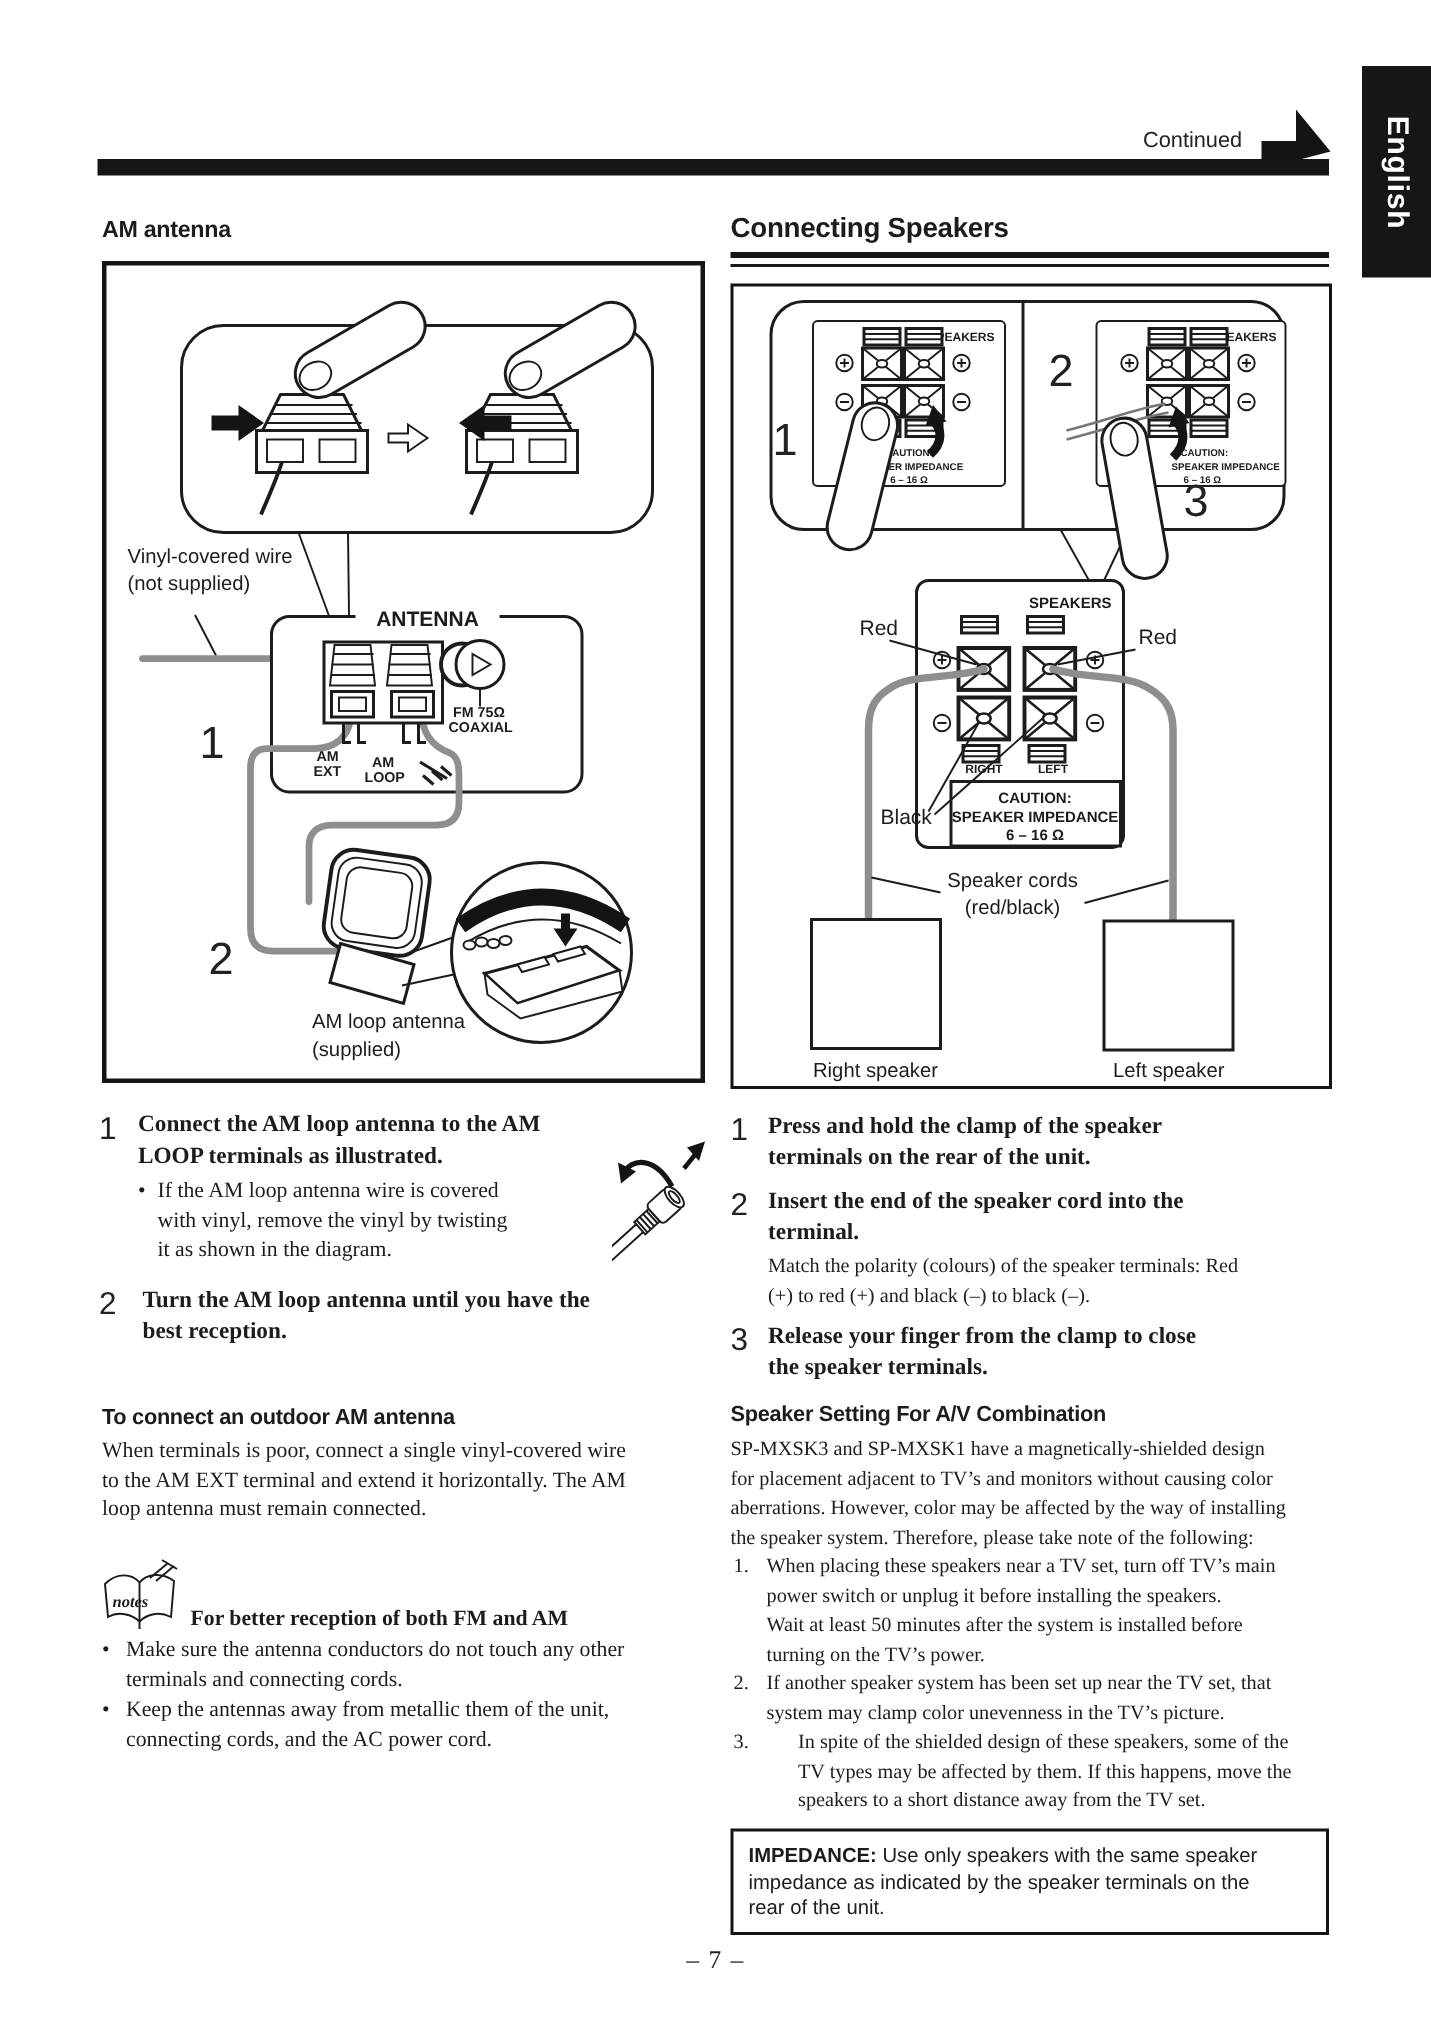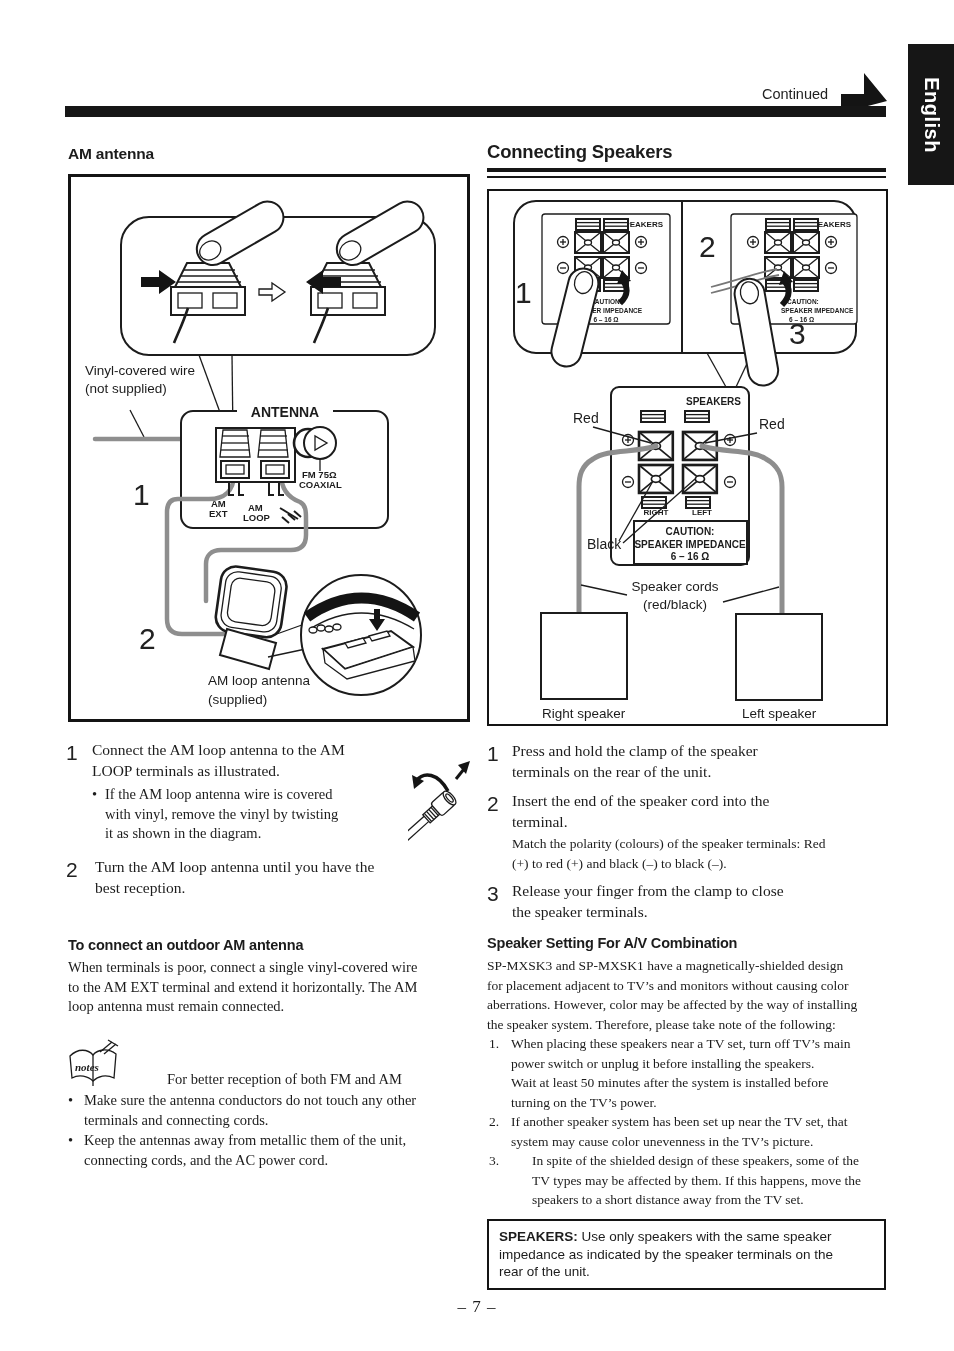--- a/index.html
+++ b/index.html
@@ -20,25 +20,25 @@
   .h-left{left:68px;top:145px;font:bold 15.5px "Liberation Sans",sans-serif;letter-spacing:-.2px;}
   .h-right{left:487px;top:141px;font:bold 18.5px "Liberation Sans",sans-serif;letter-spacing:-.2px;}
   .rule1{left:487px;top:168px;width:399px;height:4px;background:#161616;}
   .rule2{left:487px;top:176px;width:399px;height:2px;background:#161616;}
   
   .dbox{box-sizing:border-box;border:3px solid #141414;background:#fff;}
   .dbox-l{left:68px;top:174px;width:402px;height:548px;}
   .dbox-r{left:487px;top:189px;width:401px;height:537px;border-width:2.5px;}
   
   .stepnum{font:400 21px "Liberation Sans",sans-serif;color:#222;}
-  .steptitle{font-weight:normal;font-size:15.5px;line-height:21px;}
+  .steptitle{font-weight:bold;font-size:15.5px;line-height:21px;}
   .body-l{font-size:14.5px;line-height:19.5px;}
   .body-r{font-size:13.5px;line-height:19.5px;}
   .subhead{font:bold 14.5px "Liberation Sans",sans-serif;letter-spacing:-.2px;}
-  .notes-head{font-weight:normal;font-size:14.5px;margin-left:40px;}
+  .notes-head{font-weight:bold;font-size:14.5px;}
   .imp-box{left:487px;top:1219px;width:399px;box-sizing:border-box;border:2px solid #141414;
     padding:7px 10px;font:13.5px "Liberation Sans",sans-serif;line-height:17.5px;}
   .imp-box b{font-weight:bold;}
   .pagenum{left:0;top:1297px;width:954px;text-align:center;font-size:17px;letter-spacing:1px;}
   
   .ln1{stroke:#1c1c1c;stroke-width:1.3;fill:none;}
   .ln2{stroke:#1c1c1c;stroke-width:2;fill:none;}
   .ln3{stroke:#1c1c1c;stroke-width:2.6;fill:none;}
   .wf{fill:#fff;}
   .blk{fill:#141414;stroke:none;}
@@ -406,23 +406,23 @@
 aberrations. However, color may be affected by the way of installing
 the speaker system. Therefore, please take note of the following:</div>
 
 <div class="abs body-r" style="left:489px;top:1034px">1.</div>
 <div class="abs body-r pre" style="left:511px;top:1034px;width:384px">When placing these speakers near a TV set, turn off TV’s main
 power switch or unplug it before installing the speakers.
 Wait at least 50 minutes after the system is installed before
 turning on the TV’s power.</div>
 <div class="abs body-r" style="left:489px;top:1112px">2.</div>
 <div class="abs body-r pre" style="left:511px;top:1112px;width:384px">If another speaker system has been set up near the TV set, that
-system may cause color unevenness in the TV’s picture.</div>
+system may clamp color unevenness in the TV’s picture.</div>
 <div class="abs body-r" style="left:489px;top:1151px">3.</div>
 <div class="abs body-r pre" style="left:532px;top:1151px;width:384px">In spite of the shielded design of these speakers, some of the
 TV types may be affected by them. If this happens, move the
 speakers to a short distance away from the TV set.</div>
 
-<div class="abs imp-box pre"><b>SPEAKERS:</b><span> Use only speakers with the same speaker
+<div class="abs imp-box pre"><b>IMPEDANCE:</b><span> Use only speakers with the same speaker
 impedance as indicated by the speaker terminals on the
 rear of the unit.</span></div>
 
 <div class="abs pagenum">– 7 –</div>
 
 </body></html>

